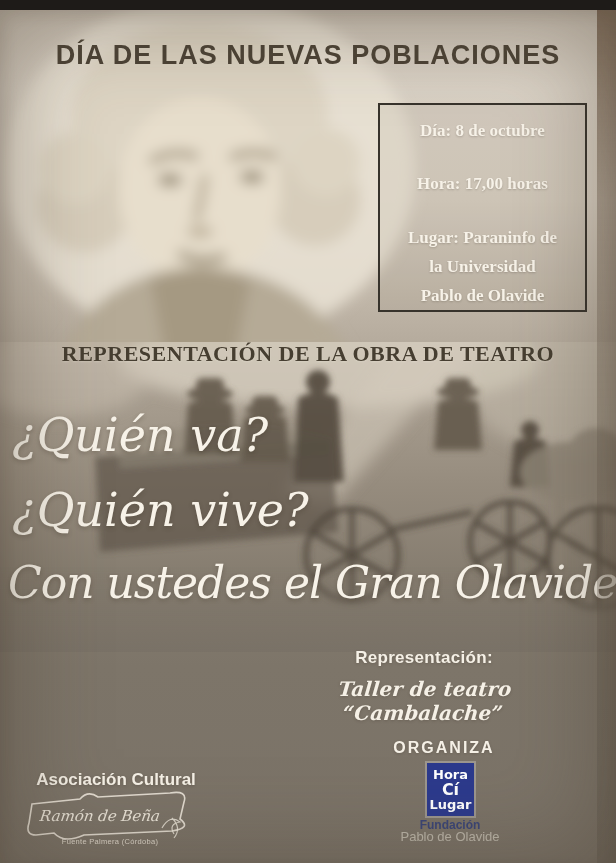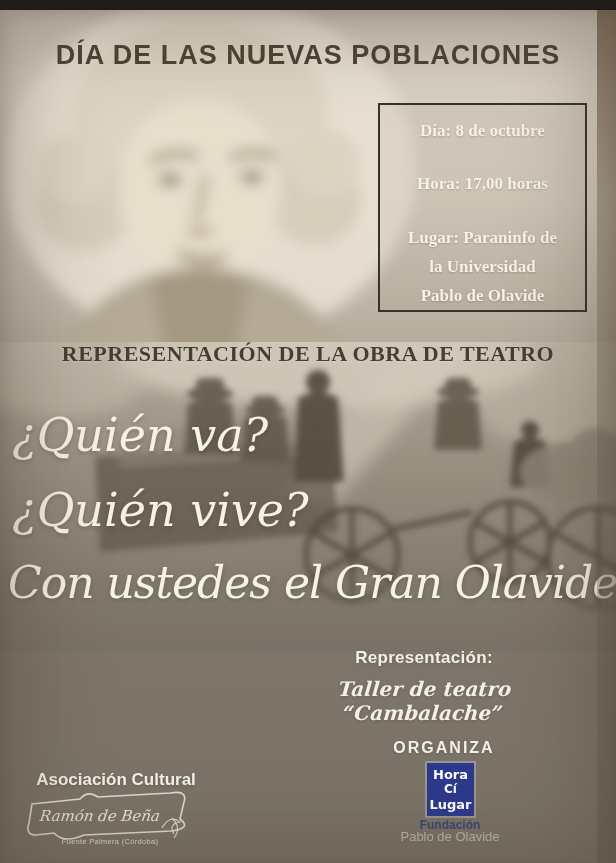--- a/index.html
+++ b/index.html
@@ -39,21 +39,21 @@
   .rep{left:278px;top:638px;width:292px;}
   .rep-label{font-size:17px;font-weight:600;letter-spacing:.3px;}
   .rep-group{margin-top:9px;font-family:"DejaVu Serif",serif;font-style:italic;font-weight:bold;
              font-size:20px;transform:skewX(-5deg);}
   
   .org-label{left:356px;top:729px;width:176px;font-size:16px;letter-spacing:2px;font-weight:bold;}
   .logo{left:427px;top:753px;width:47px;height:53px;background:#2c3a8d;color:#ffffff;
         font-family:"DejaVu Sans",sans-serif;font-weight:bold;display:flex;flex-direction:column;
         justify-content:center;align-items:center;box-shadow:0 0 0 2px rgba(255,255,255,.25);}
   .logo div{line-height:15px;}
-  .lg1{font-size:13px;} .lg2{font-size:12px;} .lg3{font-size:13px;}
+  .lg1{font-size:13px;} .lg2{font-size:16px;} .lg3{font-size:13px;}
   .fundacion{left:400px;top:808px;width:100px;font-size:12px;color:#3a4577;font-weight:bold;
              text-shadow:none;}
   .fund-name{left:385px;top:819px;width:130px;font-size:13px;color:rgba(228,222,210,.62);
              text-shadow:none;}
   
   .asoc-label{left:30px;top:760px;width:172px;font-size:17px;font-weight:bold;}
   .plaque{left:22px;top:778px;}
   .asoc-loc{left:40px;top:827px;width:140px;font-size:7.5px;color:rgba(238,232,220,.85);
             letter-spacing:.3px;text-shadow:none;}
   

